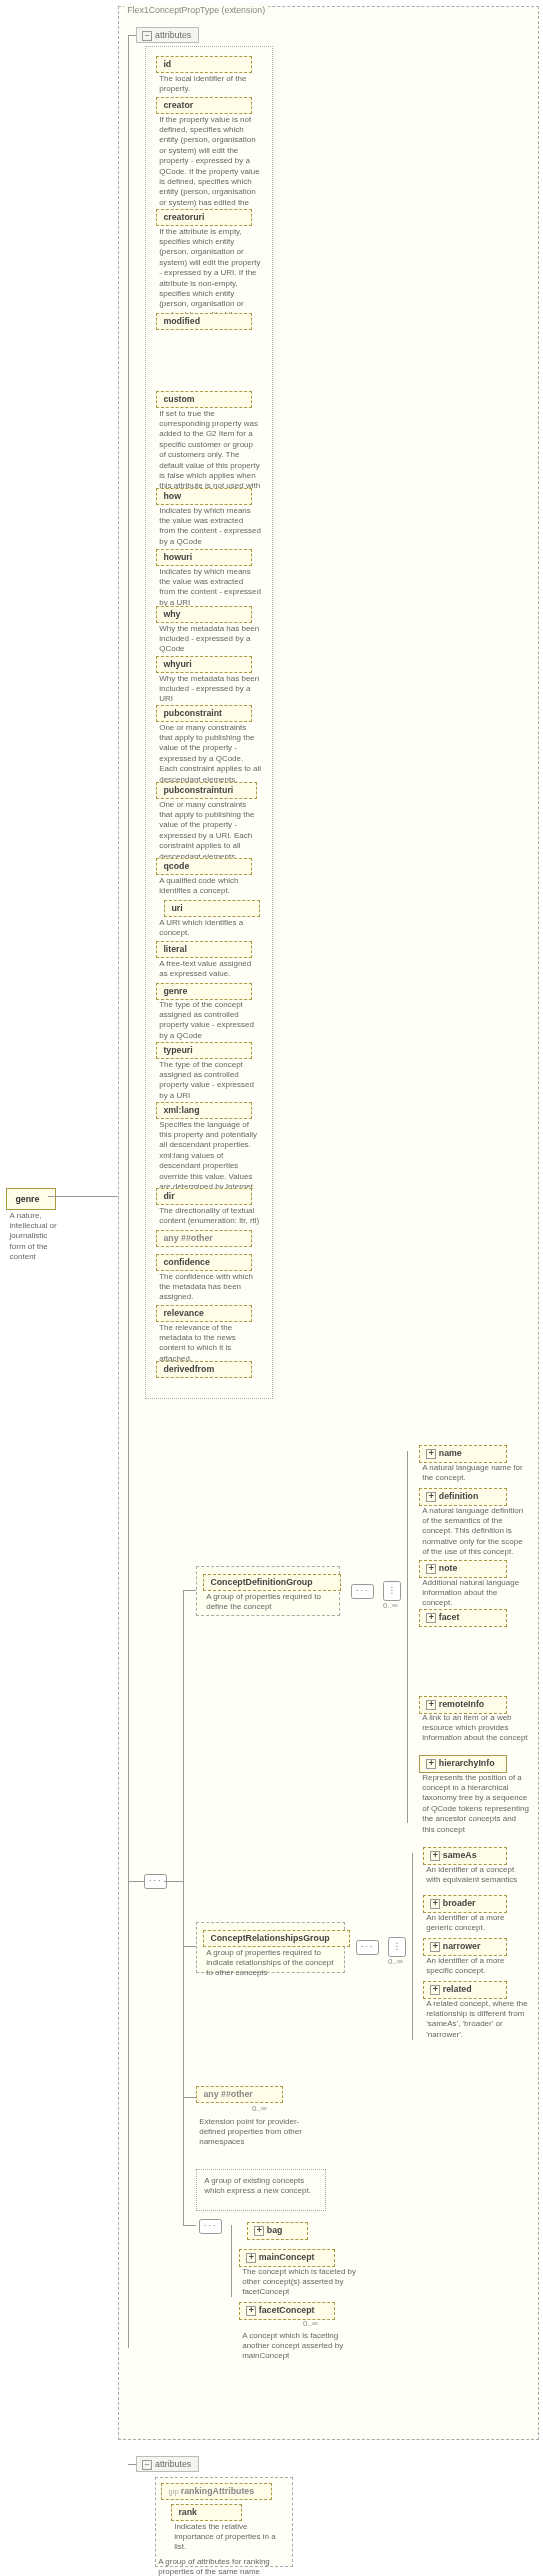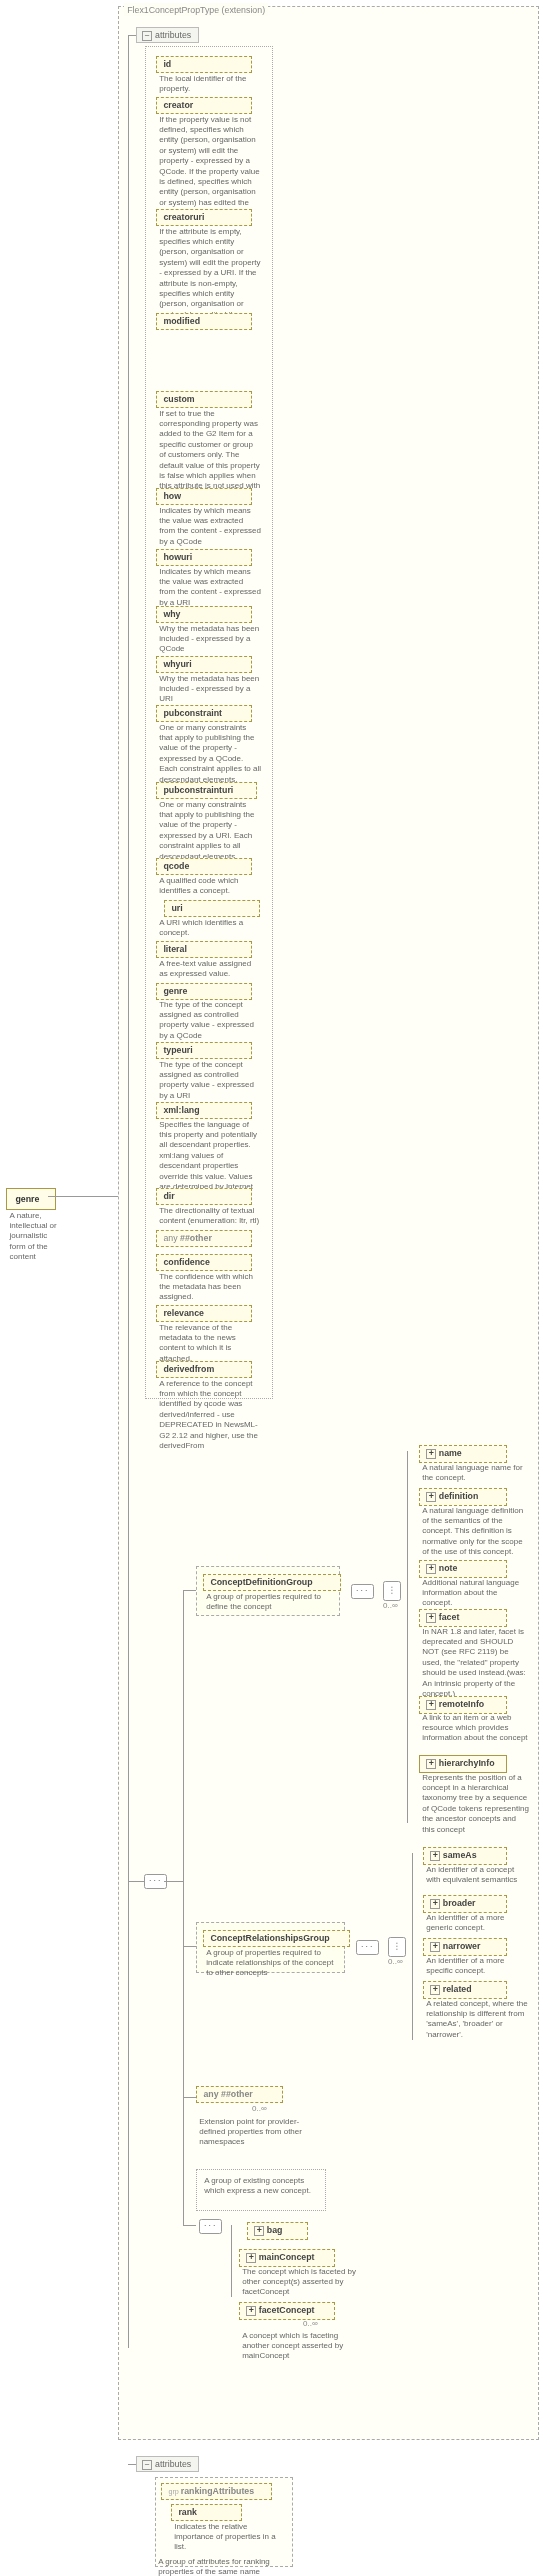--- a/index.html
+++ b/index.html
@@ -86,30 +86,29 @@
 
   <div class="elem opt" style="left:156px;top:1042px;width:81px"><span>typeuri</span></div>
   <div class="desc" style="left:156px;top:1058px;width:102px">The type of the concept assigned as controlled property value - expressed by a URI</div>
 
   <div class="elem opt" style="left:156px;top:1102px;width:81px"><span>xml:lang</span></div>
   <div class="desc" style="left:156px;top:1118px;width:102px">Specifies the language of this property and potentially all descendant properties. xml:lang values of descendant properties override this value. Values are determined by Internet BCP 47.</div>
 
   <div class="elem opt" style="left:156px;top:1188px;width:81px"><span>dir</span></div>
   <div class="desc" style="left:156px;top:1204px;width:102px">The directionality of textual content (enumeration: ltr, rtl)</div>
 
-  <div class="elem opt" style="left:156px;top:1230px;width:81px;color:#888"><span style="font-weight:normal">any </span><span>##other</span></div>
+  <div class="elem opt" style="left:156px;top:1230px;width:81px;color:#888"><span style="font-weight:bold">any </span><span>##other</span></div>
 
   <div class="elem opt" style="left:156px;top:1254px;width:81px"><span>confidence</span></div>
   <div class="desc" style="left:156px;top:1270px;width:102px">The confidence with which the metadata has been assigned.</div>
 
   <div class="elem opt" style="left:156px;top:1305px;width:81px"><span>relevance</span></div>
   <div class="desc" style="left:156px;top:1321px;width:102px">The relevance of the metadata to the news content to which it is attached.</div>
 
   <div class="elem opt" style="left:156px;top:1361px;width:81px"><span>derivedfrom</span></div>
-  <div class="desc" style="left:156px;top:1377px;width:102px">A reference to the concept from which the concept identified by qcode was derived/inferred - use DEPRECATED in NewsML-G2 2.12 and higher, use the derivedFrom</div>
 
   <div class="line hline" style="left:48px;top:1196px;width:70px"></div>
   <div class="line vline" style="left:128px;top:35px;height:2313px"></div>
   <div class="line hline" style="left:128px;top:35px;width:8px"></div>
 
   <div class="seq-conn" style="left:144px;top:1874px"></div>
   <div class="line hline" style="left:128px;top:1881px;width:16px"></div>
   <div class="line hline" style="left:164px;top:1881px;width:19px"></div>
   <div class="line vline" style="left:183px;top:1590px;height:635px"></div>
 
@@ -135,21 +134,20 @@
   <div class="desc" style="left:419px;top:1504px;width:107px">A natural language definition of the semantics of the concept. This definition is normative only for the scope of the use of this concept.</div>
 
   <div class="elem opt" style="left:419px;top:1560px;width:73px">
     <span style="display:inline-block;width:8px;height:8px;border:0.8px solid #999;text-align:center;line-height:6.4px;margin-right:2.4px">+</span><span>note</span>
   </div>
   <div class="desc" style="left:419px;top:1576px;width:107px">Additional natural language information about the concept.</div>
 
   <div class="elem opt" style="left:419px;top:1609px;width:73px">
     <span style="display:inline-block;width:8px;height:8px;border:0.8px solid #999;text-align:center;line-height:6.4px;margin-right:2.4px">+</span><span>facet</span>
   </div>
-  <div class="desc" style="left:419px;top:1625px;width:107px">In NAR 1.8 and later, facet is deprecated and SHOULD NOT (see RFC 2119) be used, the "related" property should be used instead.(was: An intrinsic property of the concept.)</div>
 
   <div class="elem opt" style="left:419px;top:1696px;width:73px">
     <span style="display:inline-block;width:8px;height:8px;border:0.8px solid #999;text-align:center;line-height:6.4px;margin-right:2.4px">+</span><span>remoteInfo</span>
   </div>
   <div class="desc" style="left:419px;top:1711px;width:107px">A link to an item or a web resource which provides information about the concept</div>
 
   <div class="elem" style="left:419px;top:1755px;width:73px">
     <span style="display:inline-block;width:8px;height:8px;border:0.8px solid #999;text-align:center;line-height:6.4px;margin-right:2.4px">+</span><span>hierarchyInfo</span>
   </div>
   <div class="desc" style="left:419px;top:1771px;width:107px">Represents the position of a concept in a hierarchical taxonomy tree by a sequence of QCode tokens representing the ancestor concepts and this concept</div>

